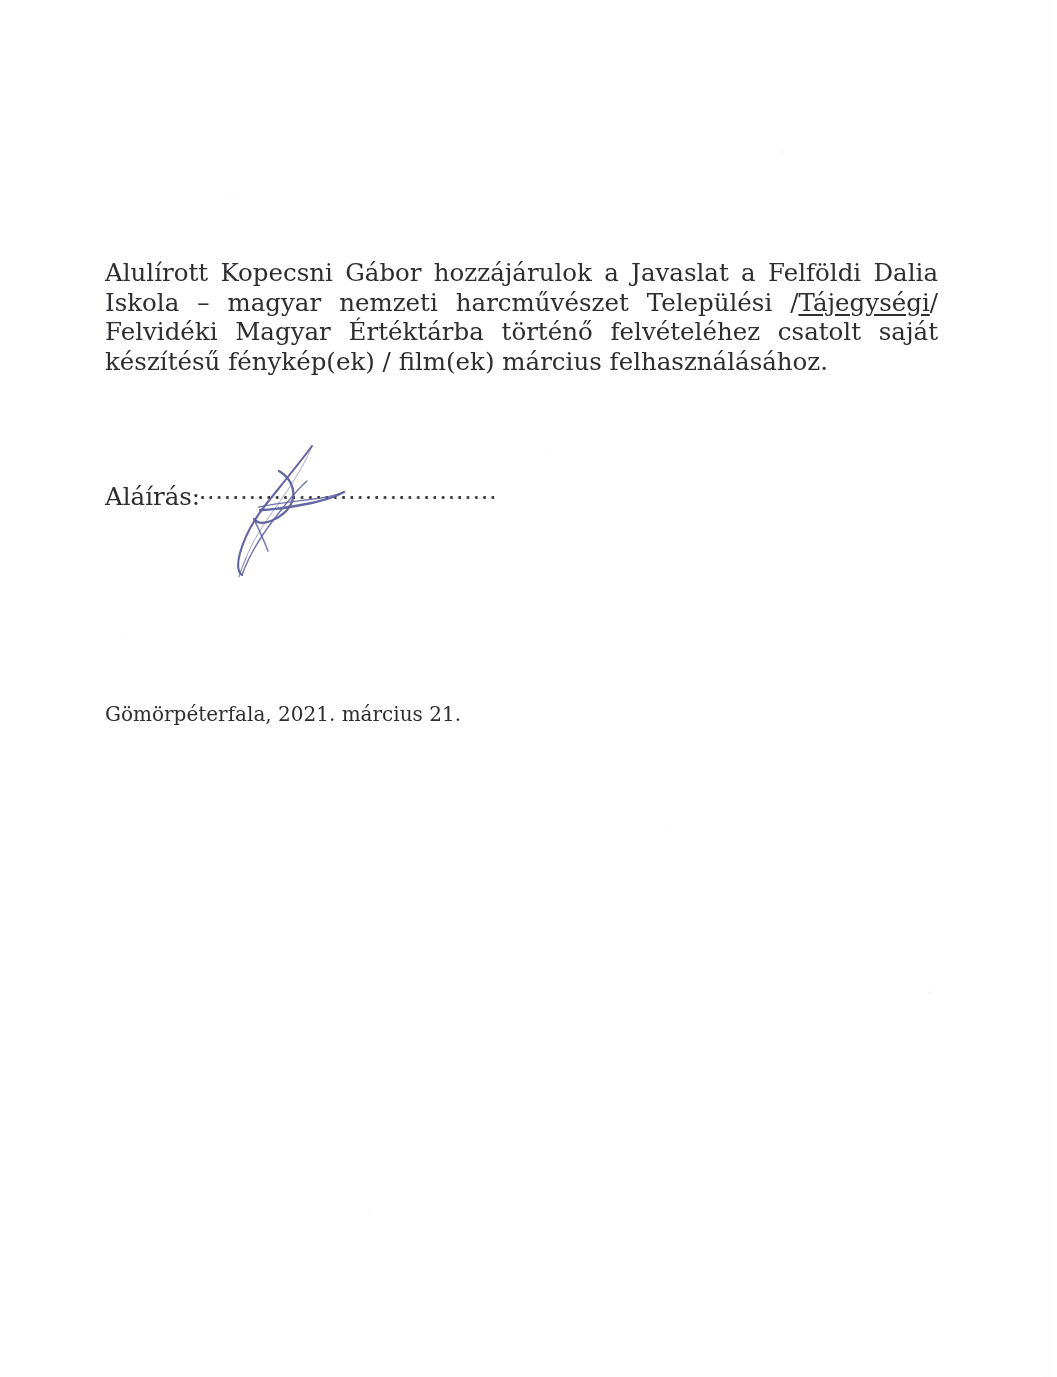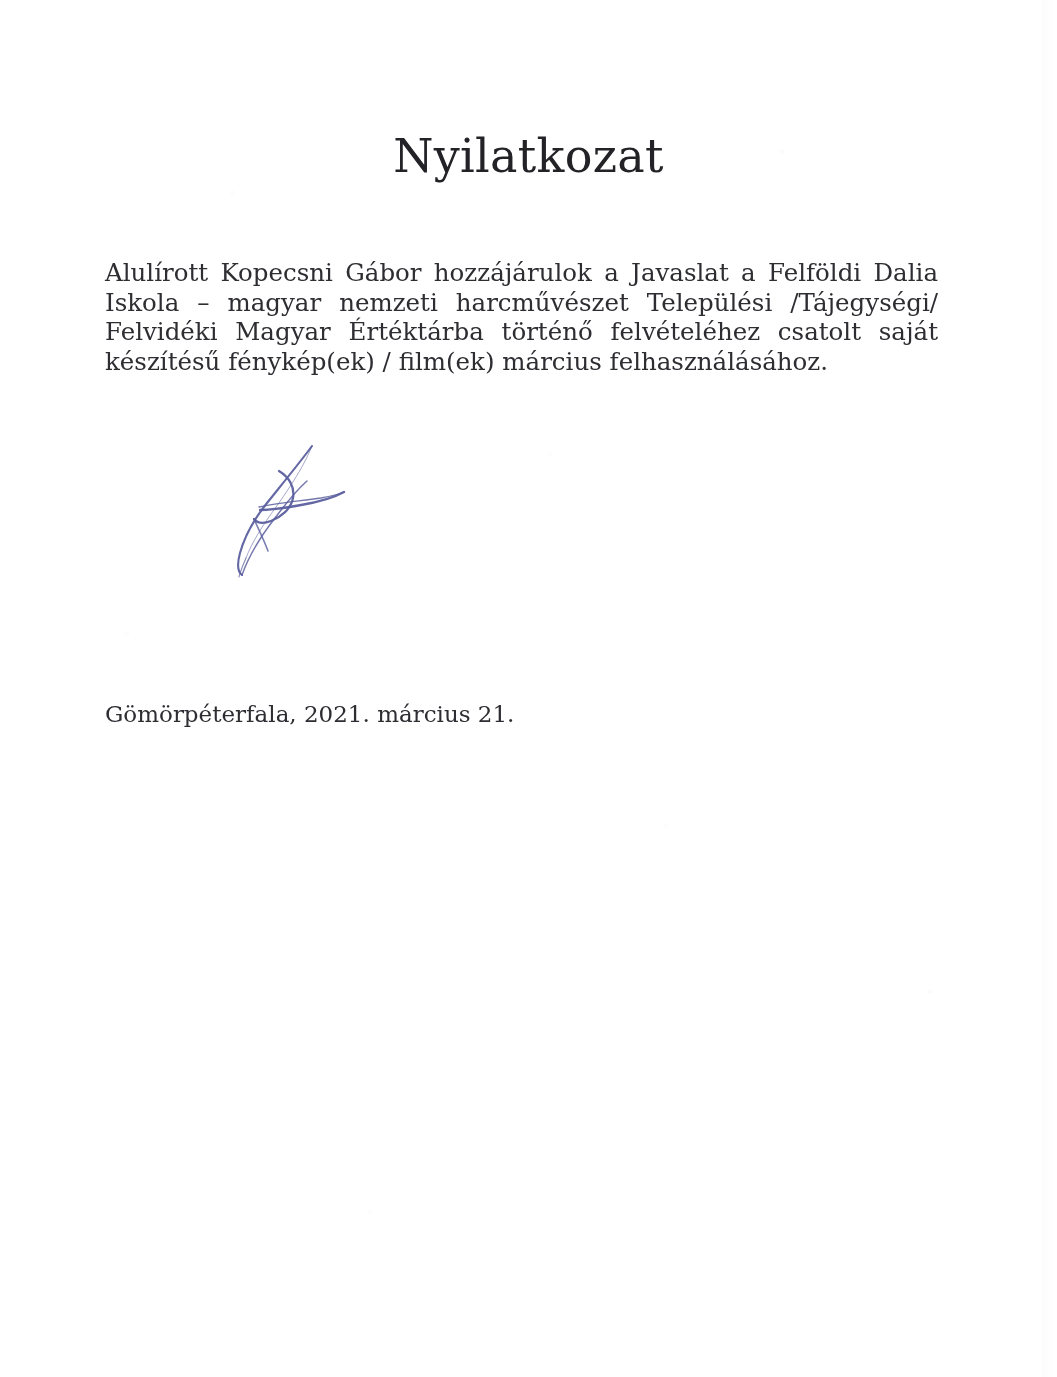--- a/index.html
+++ b/index.html
@@ -69,20 +69,21 @@
     text-align: justify;
     text-justify: inter-word;
     color: #2d2d32;
   }
 
   .body-block p {
     margin: 0;
   }
 
   .u-underline {
+    text-decoration: underline;
     text-underline-offset: 3px;
   }
 
   
   .signature-row {
     position: absolute;
     left: 105px;
     top: 481px;
     width: 390px;
     height: 34px;
@@ -122,40 +123,43 @@
     top: 441px;
     width: 160px;
     height: 140px;
     pointer-events: none;
   }
 
   .date-line {
     position: absolute;
     left: 105px;
     top: 699px;
-    font-size: 23px;
+    font-size: 20px;
     line-height: 30px;
     color: #2d2d32;
     white-space: nowrap;
   }
 </style>
 </head>
 <body>
 
 <div class="page">
 
   <div class="scan-tint"></div>
   <div class="scan-edge-right"></div>
 
-  <h1 class="doc-title">Nyilatkozat</h1>
 
   <div class="body-block">
     <p><span>Alulírott Kopecsni Gábor hozzájárulok a Javaslat a Felföldi Dalia Iskola – magyar nemzeti harcművészet Települési  /</span><span class="u-underline">Tájegységi</span><span>/  Felvidéki Magyar Értéktárba történő felvételéhez csatolt saját készítésű fénykép(ek) / film(ek) március felhasználásához.</span></p>
   </div>
 
+  <div class="signature-row">
+    <span class="signature-label">Aláírás:</span>
+    <span class="dotted-rule"></span>
+  </div>
 
   <svg class="signature-ink" viewBox="0 0 160 140" xmlns="http://www.w3.org/2000/svg">
     <g fill="none" stroke="#5b5f9e" stroke-linecap="round" stroke-linejoin="round">
 
       <path d="M99 5 C 88 20, 70 42, 54 62 C 42 77, 32 94, 27 112 C 24 123, 25 131, 29 134" stroke-width="2.1" opacity="0.95"></path>
       <path d="M99 5 C 92 23, 78 45, 63 66 C 50 84, 39 101, 33 117" stroke-width="1.0" opacity="0.55"></path>
 
       <path d="M29 134 C 35 117, 48 95, 62 77 C 74 61, 86 47, 94 40" stroke-width="1.5" opacity="0.85"></path>
 
       <path d="M66 30 C 76 36, 82 46, 80 57 C 78 68, 68 76, 58 80 C 50 83, 44 82, 41 78" stroke-width="2.2" opacity="0.95"></path>

